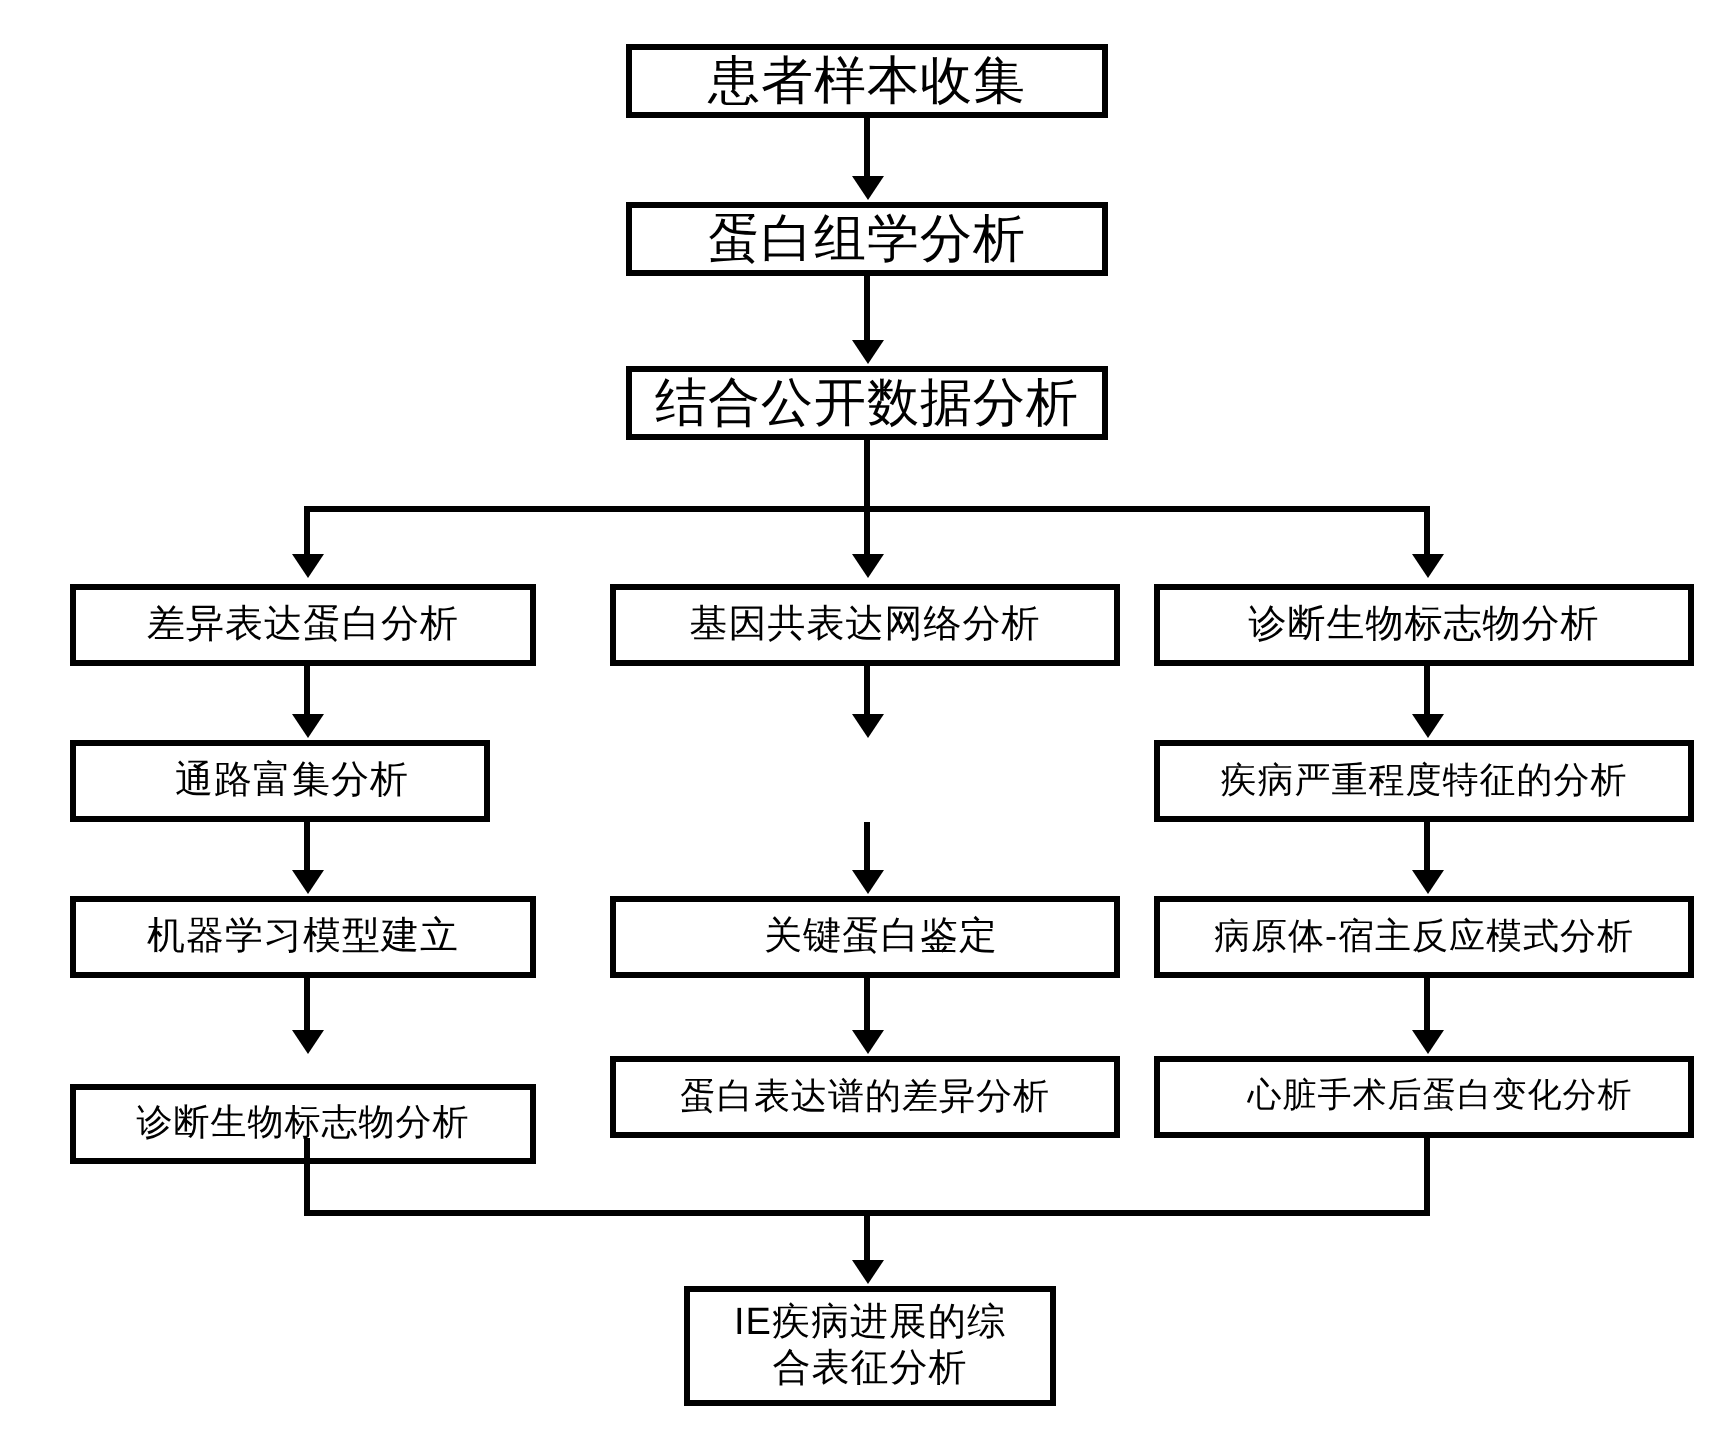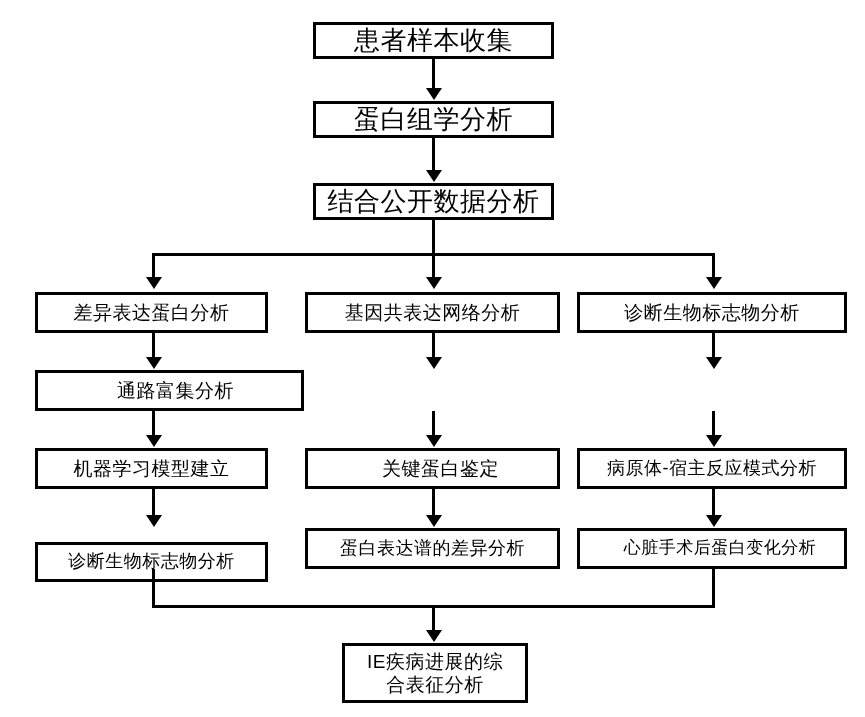--- a/index.html
+++ b/index.html
@@ -76,21 +76,21 @@
   <div class="edge-v" style="left:432px; top:253px; height:30px;"></div>
   <div class="arrowhead" style="left:425.5px; top:277px;"></div>
 
   <div class="edge-v" style="left:712px; top:253px; height:30px;"></div>
   <div class="arrowhead" style="left:705.5px; top:277px;"></div>
 
   <div class="node f19" style="left:35px; top:292px; width:233px; height:41px;">差异表达蛋白分析</div>
   <div class="edge-v" style="left:152px; top:333px; height:27px;"></div>
   <div class="arrowhead" style="left:145.5px; top:357px;"></div>
 
-  <div class="node f19" style="left:35px; top:370px; width:269px; height:41px;padding-left:16px;">通路富集分析</div>
+  <div class="node f19" style="left:35px; top:370px; width:210px; height:41px;padding-left:16px;">通路富集分析</div>
   <div class="edge-v" style="left:152px; top:411px; height:26px;"></div>
   <div class="arrowhead" style="left:145.5px; top:435px;"></div>
 
   <div class="node f19" style="left:35px; top:448px; width:233px; height:41px;">机器学习模型建立</div>
   <div class="edge-v" style="left:152px; top:489px; height:27px;"></div>
   <div class="arrowhead" style="left:145.5px; top:515px;"></div>
 
   <div class="node f18" style="left:35px; top:542px; width:233px; height:40px;font-family:Liberation Serif, serif;">诊断生物标志物分析</div>
 
   <div class="node f19" style="left:305px; top:292px; width:255px; height:41px;">基因共表达网络分析</div>
@@ -103,20 +103,21 @@
   <div class="node f19" style="left:305px; top:448px; width:255px; height:41px;padding-left:20px;">关键蛋白鉴定</div>
   <div class="edge-v" style="left:432px; top:489px; height:27px;"></div>
   <div class="arrowhead" style="left:425.5px; top:515px;"></div>
 
   <div class="node f18" style="left:305px; top:528px; width:255px; height:41px;">蛋白表达谱的差异分析</div>
 
   <div class="node f19" style="left:577px; top:292px; width:270px; height:41px;">诊断生物标志物分析</div>
   <div class="edge-v" style="left:712px; top:333px; height:27px;"></div>
   <div class="arrowhead" style="left:705.5px; top:357px;"></div>
 
+  <div class="node f18" style="left:577px; top:370px; width:270px; height:41px;">疾病严重程度特征的分析</div>
   <div class="edge-v" style="left:712px; top:411px; height:26px;"></div>
   <div class="arrowhead" style="left:705.5px; top:435px;"></div>
 
   <div class="node f18" style="left:577px; top:448px; width:270px; height:41px;">病原体-宿主反应模式分析</div>
   <div class="edge-v" style="left:712px; top:489px; height:27px;"></div>
   <div class="arrowhead" style="left:705.5px; top:515px;"></div>
 
   <div class="node f17" style="left:577px; top:528px; width:270px; height:41px;padding-left:20px;">心脏手术后蛋白变化分析</div>
 
   <div class="edge-v" style="left:152px; top:569px; height:39px;"></div>

